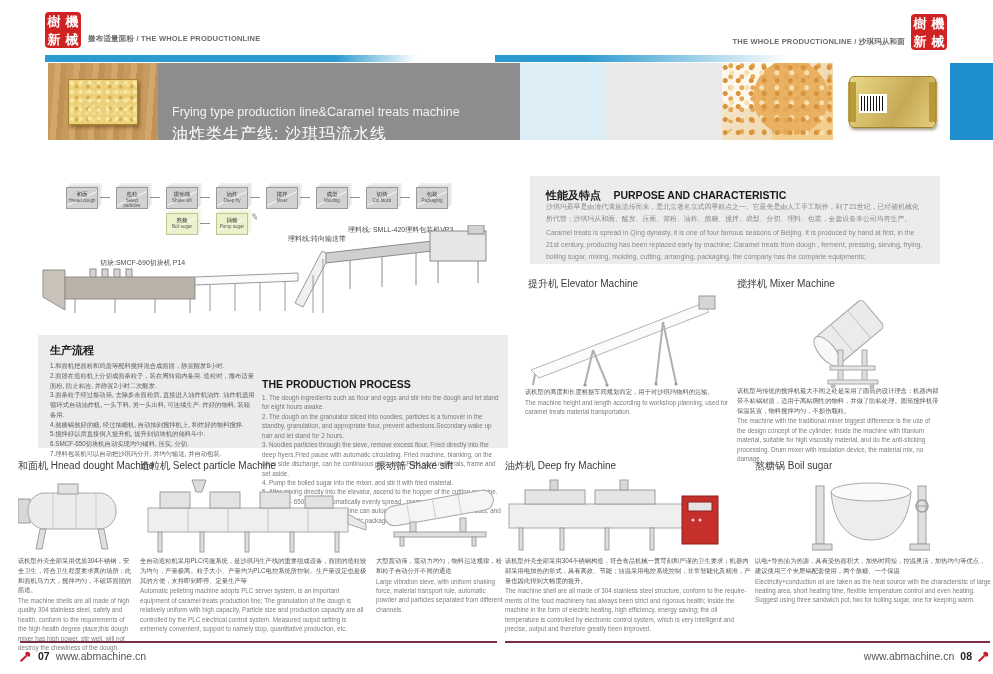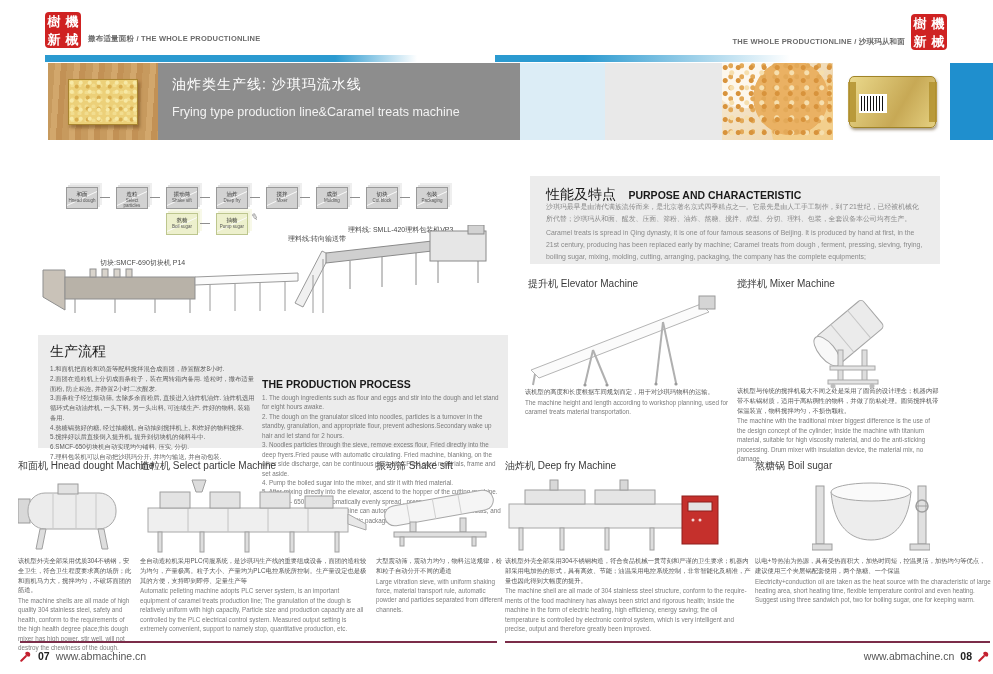--- a/index.html
+++ b/index.html
@@ -18,21 +18,21 @@
   .wood{background:
      repeating-linear-gradient(94deg,#c79a5e 0 7px,#d2a76c 7px 13px,#c29155 13px 19px);}
   .wood2{background:
      repeating-linear-gradient(91deg,#b59succeed 0,#b5976b 0 8px,#c2a478 8px 15px,#ae8f60 15px 22px);}
   .treat{background:#ecd079;border:1px solid #a8842f;
      background-image:radial-gradient(circle at 30% 30%,#f7e9a6 1.5px,transparent 2.5px),
                       radial-gradient(circle at 70% 60%,#d9ae4e 1.5px,transparent 2.5px),
                       radial-gradient(circle at 50% 80%,#f2dd8f 1.5px,transparent 2.5px);
      background-size:9px 9px,11px 11px,7px 7px;box-shadow:2px 3px 3px rgba(90,60,20,.45);}
   .banner-gray{background:#8d8d8d;}
-  .bt-zh{color:#fff;font-size:14px;letter-spacing:1px;}
+  .bt-zh{color:#fff;font-size:16px;letter-spacing:1px;margin-top:48px;}
   .bt-en{color:#f2f2f2;font-size:12.5px;}
   .closeup{background:
      radial-gradient(circle at 62% 45%,#eab163 0 46%,rgba(234,177,99,0) 47%),
      radial-gradient(circle at 85% 80%,#f3cf8d 0 40%,rgba(243,207,141,0) 41%),
      radial-gradient(circle at 20% 15%,#fdf7ec 0 30%,rgba(253,247,236,0) 31%),
      linear-gradient(135deg,#f7ecd8,#eccfa0);}
   .closeup-tex{background-image:
      radial-gradient(circle at 25% 35%,#d8933c 2px,transparent 3px),
      radial-gradient(circle at 65% 65%,#f6dfae 2px,transparent 3px),
      radial-gradient(circle at 80% 25%,#e3a958 2px,transparent 3px);
@@ -49,21 +49,21 @@
   .fbox::before{content:"";position:absolute;left:-4px;top:9px;width:42px;height:1px;background:#fafafa;
         transform:rotate(-25deg);}
   .fbox.yellow{background:#edf0cd;border-color:#bdc68e;box-shadow:2px -2px 0 0 #f2f4da,4px -4px 0 0 #f8f9e9;}
   .fz{font-size:5.5px;text-align:center;margin-top:3px;color:#333;line-height:1.2;position:relative;}
   .fe{font-size:4.5px;text-align:center;color:#555;line-height:1.2;position:relative;}
   .fdash{position:absolute;width:10px;height:0;border-top:1.5px solid #8f8f8f;}
   .pencil{color:#8a8a8a;font-size:9px;transform:rotate(12deg);}
   .line-label{font-size:7px;color:#4a4a4a;white-space:nowrap;}
   
   .graybox{background:#ececec;}
-  .sec-title-zh{font-size:14px;font-weight:normal;color:#1a1a1a;}
+  .sec-title-zh{font-size:11px;font-weight:bold;color:#1a1a1a;}
   .sec-title-en{font-size:10.5px;font-weight:bold;color:#1a1a1a;}
   .tiny{font-size:6.3px;color:#5d5d5d;line-height:1.55;}
   .tiny-en{font-size:6.3px;color:#7a7a7a;line-height:1.5;}
   .body7{font-size:6.9px;color:#8a8a8a;line-height:1.75;}
   .mach-title{font-size:10px;color:#3a3a3a;white-space:nowrap;}
   .cap-zh{font-size:6.3px;color:#555;line-height:1.55;}
   .cap-en{font-size:6.3px;color:#7d7d7d;line-height:1.5;margin-top:1px;}
   
   .fline{height:2px;background:#7b2c49;}
   .footer{display:flex;align-items:center;gap:6px;font-size:10.5px;color:#555;}

